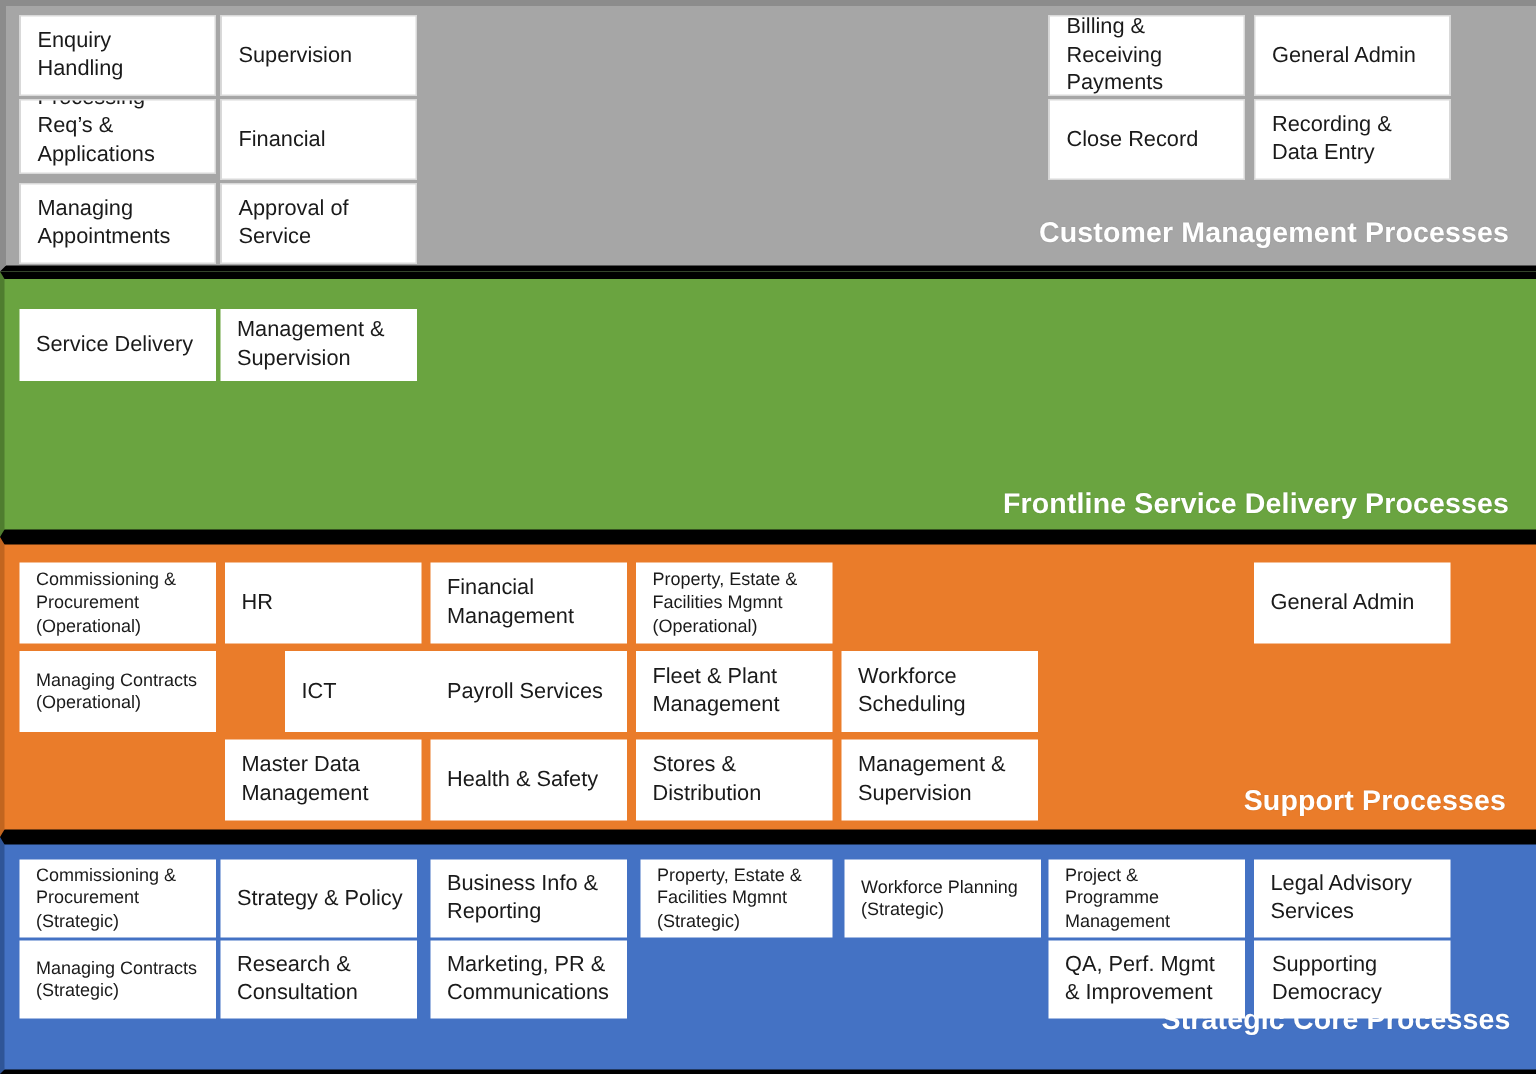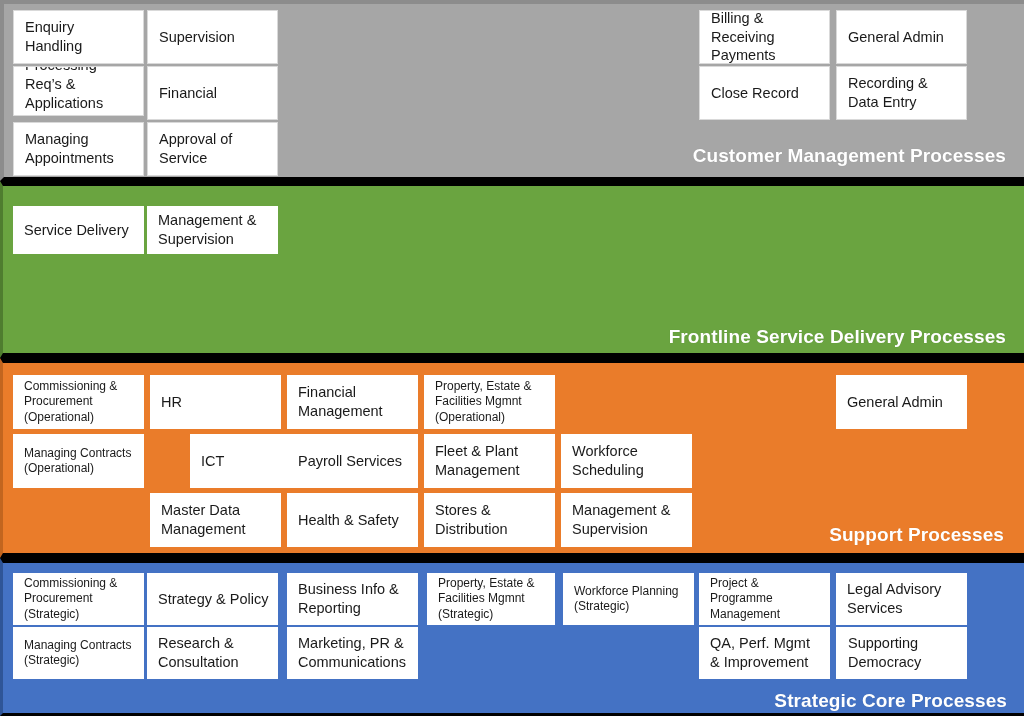--- a/index.html
+++ b/index.html
@@ -73,21 +73,21 @@
     font-weight: bold;
     font-size: 19px;
     letter-spacing: 0.1px;
     white-space: nowrap;
     text-shadow: 0 0 1px rgba(0,0,0,0.15);
     margin-top: 44px;
   }
   .band-customer  .band-title { bottom: 14px; }
   .band-frontline .band-title { bottom: 10px; }
   .band-support   .band-title { bottom: 12px; right: 20px; }
-  .band-strategic .band-title { bottom: 4px;  right: 17px; }
+  .band-strategic .band-title { bottom: 24px;  right: 17px; }
 
   
   .pbox {
     position: absolute;
     background: #ffffff;
     box-sizing: border-box;
     display: flex;
     align-items: center;
     padding: 2px 9px 2px 11px;
     font-size: 14.5px;

